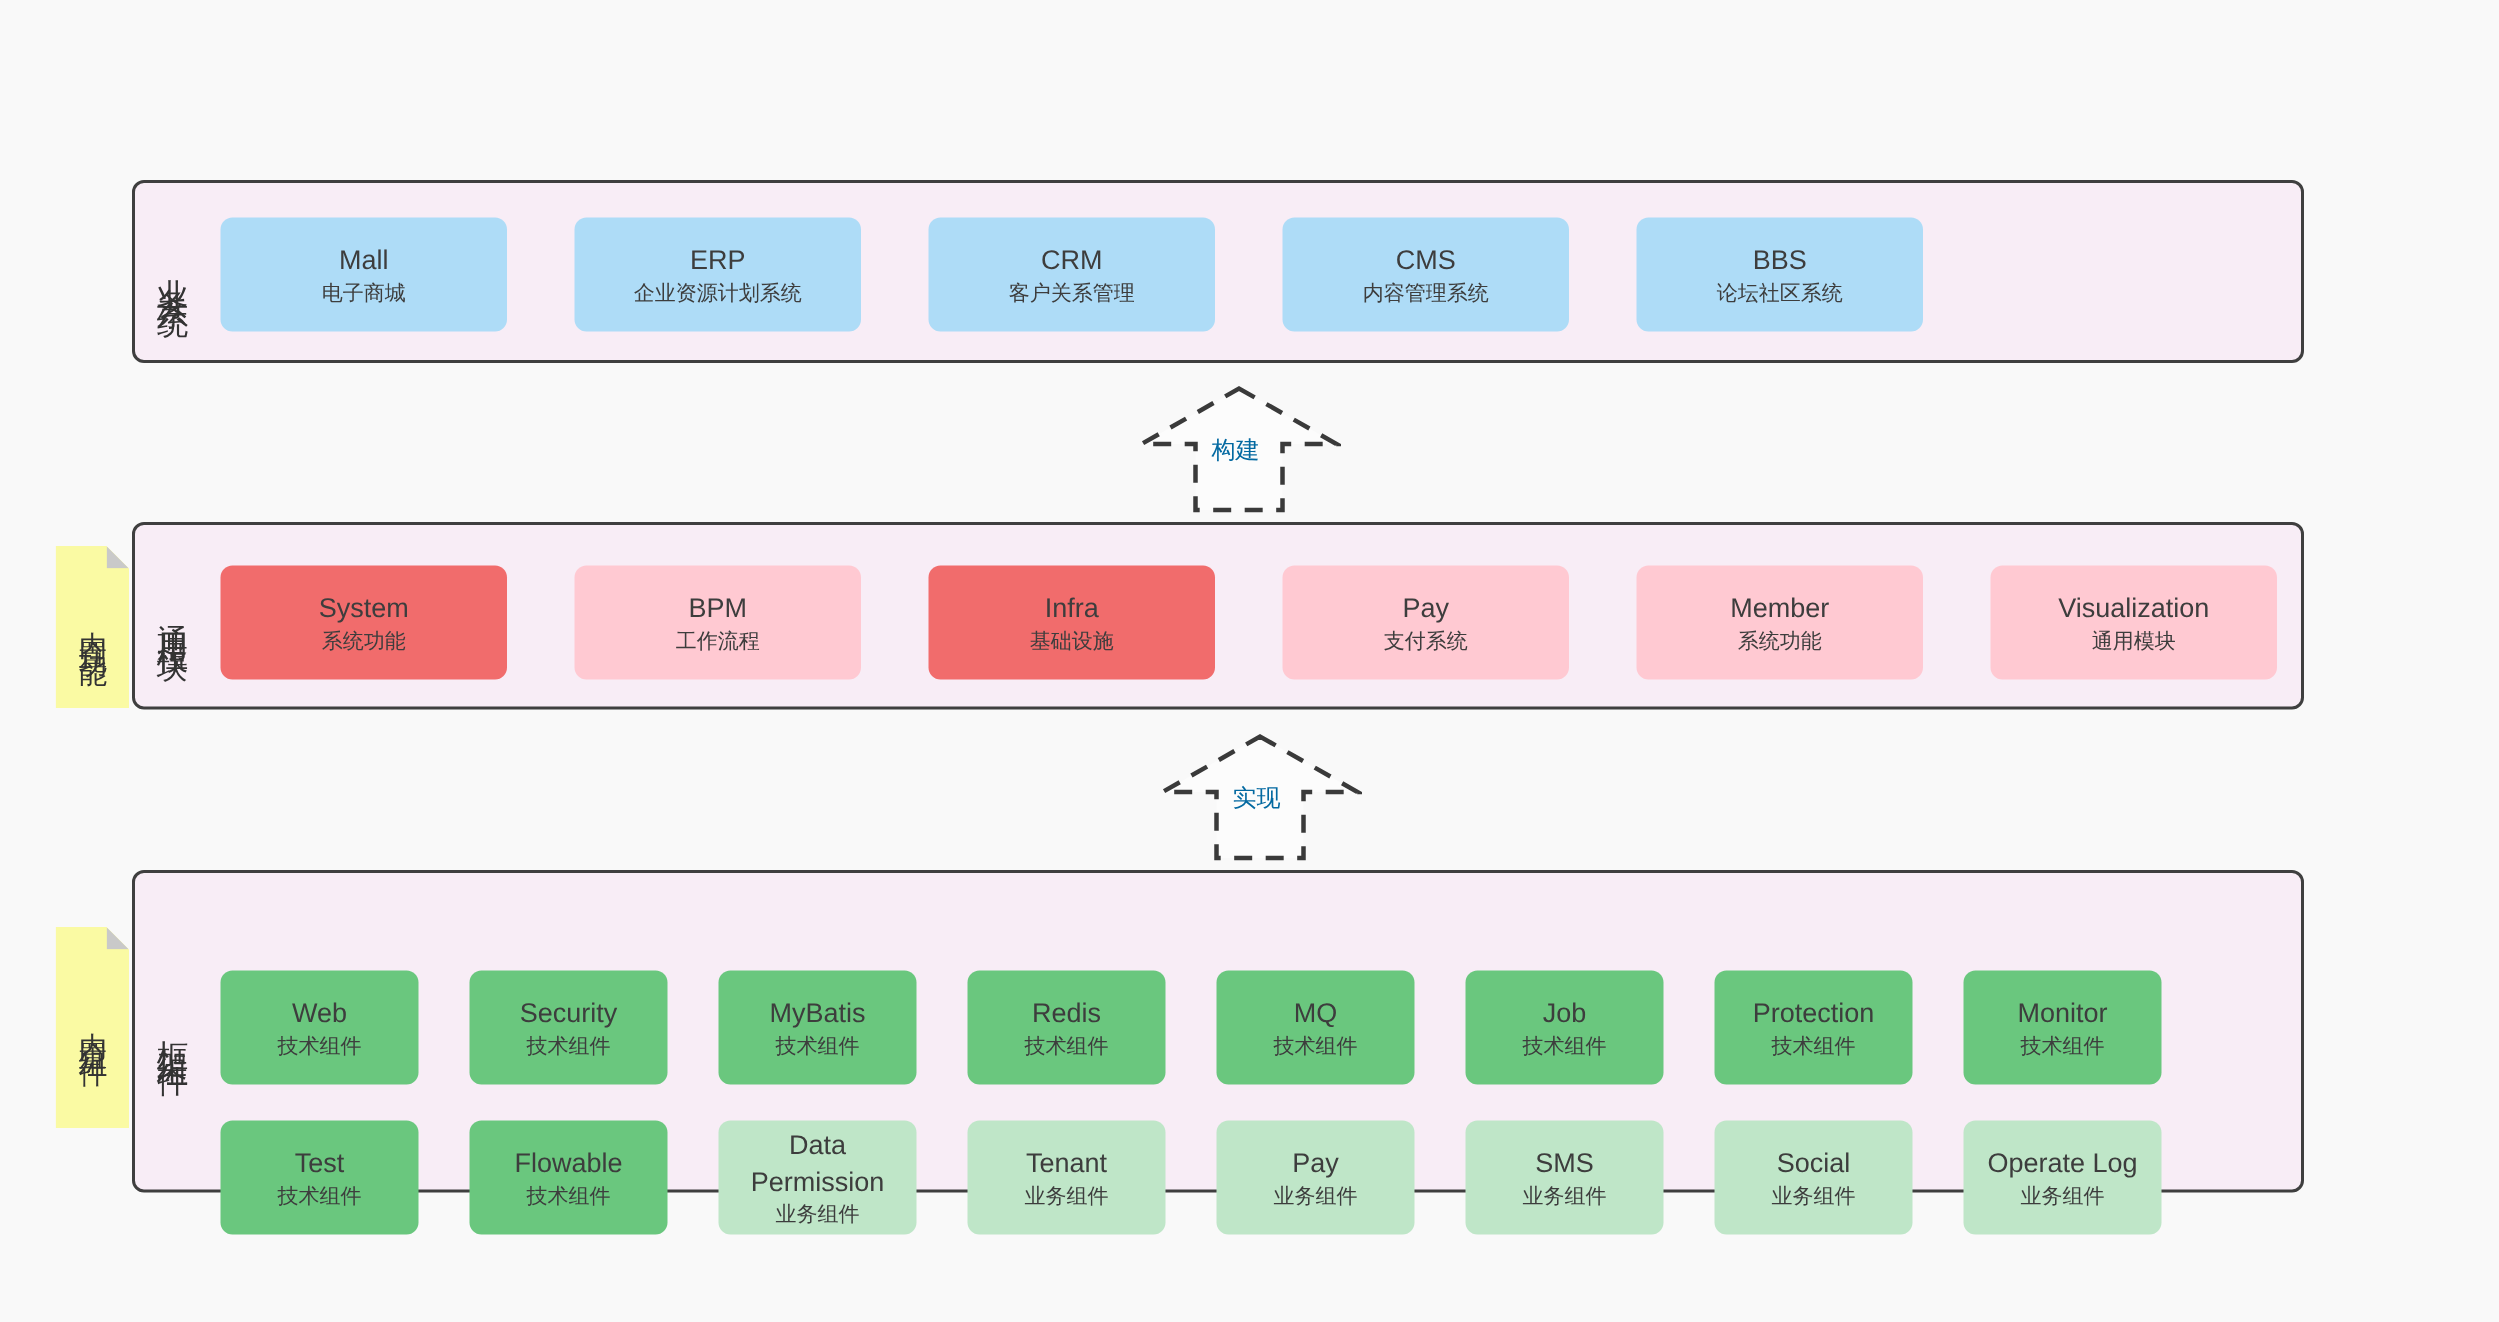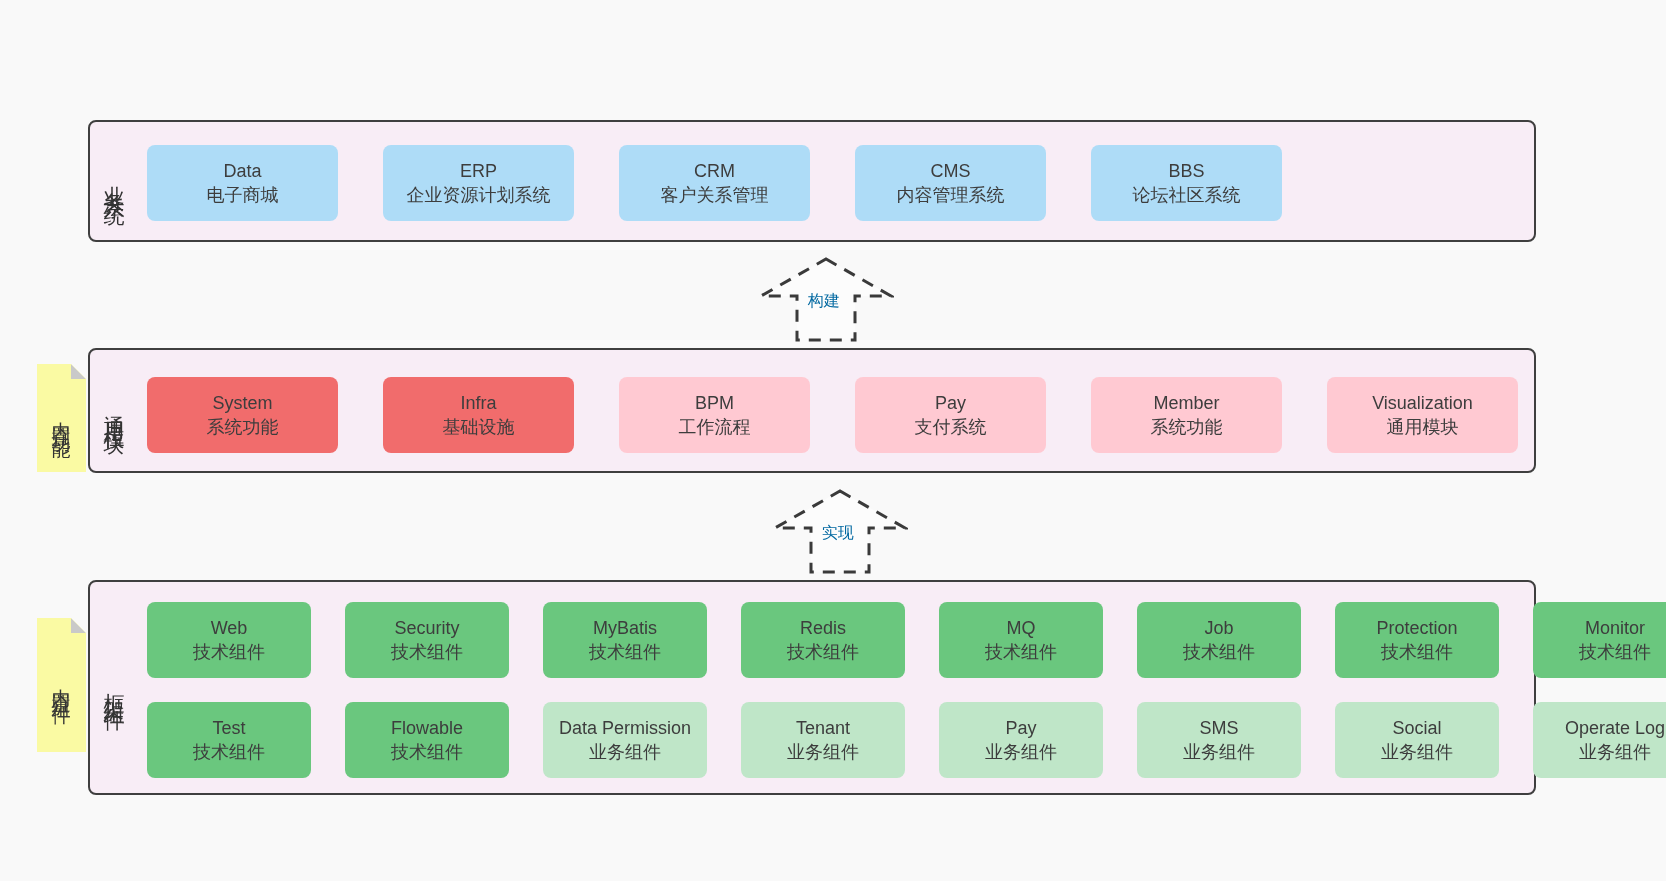--- a/index.html
+++ b/index.html
@@ -32,23 +32,23 @@
     position:absolute; left:57px; display:flex;
   }
   .cols6{gap:45px;}
   .cols8{gap:34px;}
   .box{
     height:76px; border-radius:8px;
     display:flex; flex-direction:column; justify-content:center; align-items:center;
     text-align:center; line-height:1.35; padding:2px 8px;
   }
   .cols6 .box{width:191px;}
-  .cols8 .box{width:164px;}
+  .cols8 .box{width:132px;margin-top:45px;}
   .box .t{font-size:18px;}
-  .box .s{font-size:18px;}
+  .box .s{font-size:14px;}
   .blue{background:var(--box-blue);}
   .red{background:var(--box-red);}
   .pink{background:var(--box-pink);}
   .green{background:var(--box-green);}
   .green-light{background:var(--box-green-light);}
   .sticky{
     position:absolute; left:37px; width:49px;
     background:var(--sticky-yellow);
     clip-path:polygon(0 0, calc(100% - 15px) 0, 100% 15px, 100% 100%, 0 100%);
     display:flex; align-items:center; justify-content:center;
@@ -70,21 +70,21 @@
     line-height:1.2; white-space:nowrap;
   }
 </style>
 </head>
 <body>
 
 <section class="panel" style="top:120px;height:122px;">
   <div class="layer-label">业务系统</div>
   <div class="boxes cols6" style="top:23px;">
     <div class="box blue">
-      <div class="t">Data</div>
+      <div class="t">Mall</div>
       <div class="s">电子商城</div>
     </div>
     <div class="box blue">
       <div class="t">ERP</div>
       <div class="s">企业资源计划系统</div>
     </div>
     <div class="box blue">
       <div class="t">CRM</div>
       <div class="s">客户关系管理</div>
     </div>
@@ -110,27 +110,27 @@
   <div class="fold"></div>
   <div class="stext">内置功能</div>
 </div>
 <section class="panel" style="top:348px;height:125px;padding-left:20px;">
   <div class="layer-label">通用模块</div>
   <div class="boxes cols6" style="top:27px;">
     <div class="box red">
       <div class="t">System</div>
       <div class="s">系统功能</div>
     </div>
+    <div class="box pink">
+      <div class="t">BPM</div>
+      <div class="s">工作流程</div>
+    </div>
     <div class="box red">
       <div class="t">Infra</div>
       <div class="s">基础设施</div>
-    </div>
-    <div class="box pink">
-      <div class="t">BPM</div>
-      <div class="s">工作流程</div>
     </div>
     <div class="box pink">
       <div class="t">Pay</div>
       <div class="s">支付系统</div>
     </div>
     <div class="box pink">
       <div class="t">Member</div>
       <div class="s">系统功能</div>
     </div>
     <div class="box pink">

